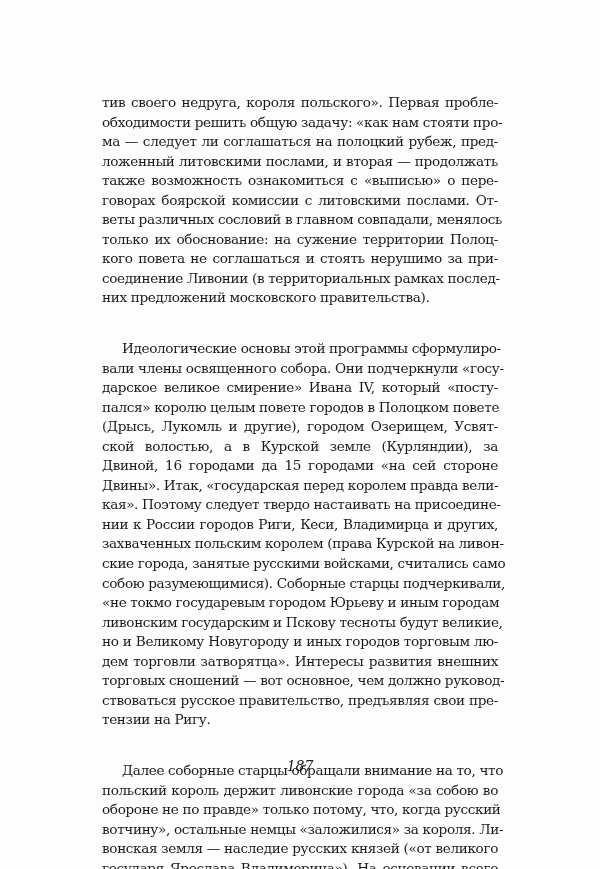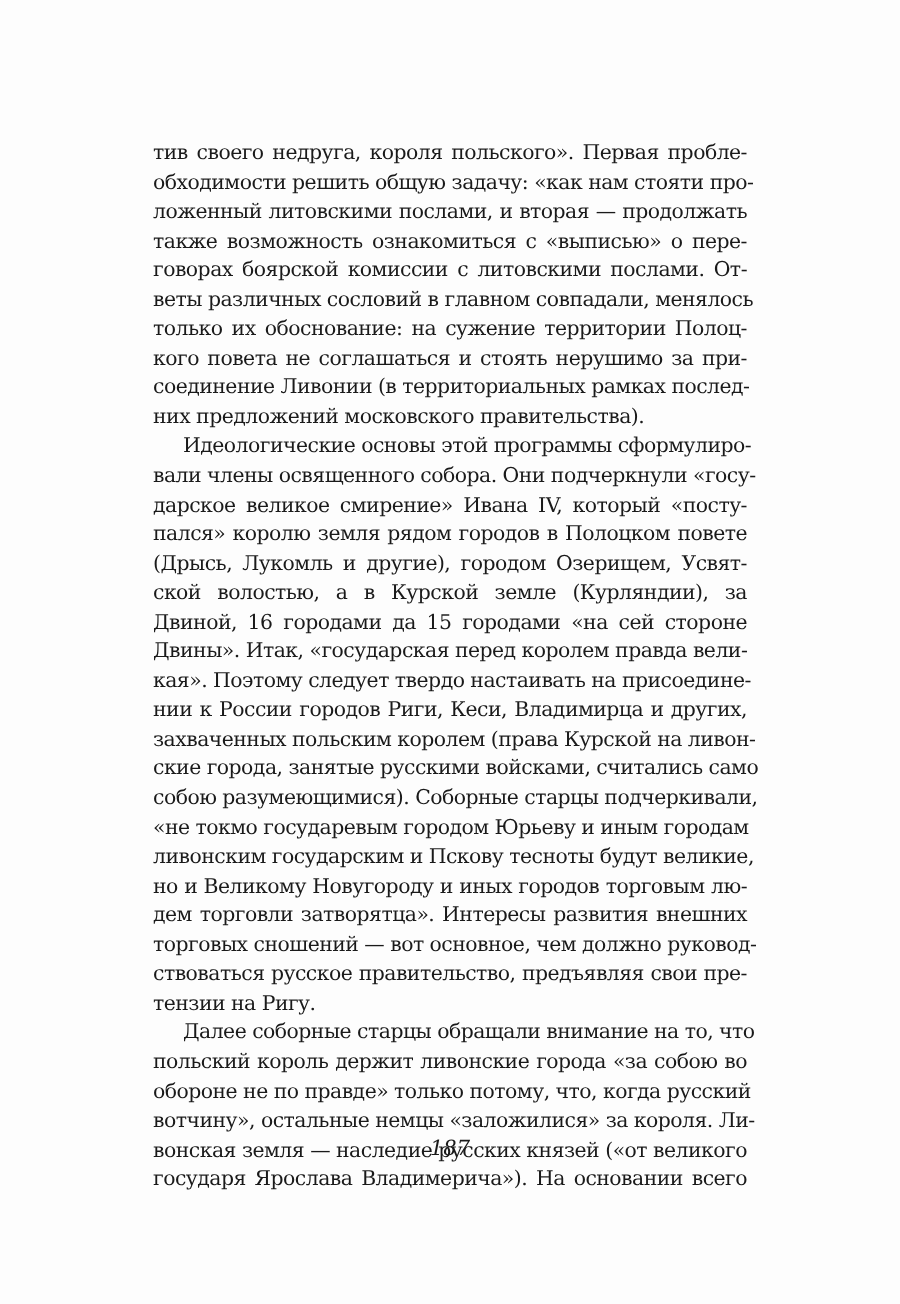--- a/index.html
+++ b/index.html
@@ -13,47 +13,48 @@
   .text-block {
     position: absolute; left: 102px; top: 93px; width: 396px;
     font-family: "DejaVu Serif", "Liberation Serif", serif;
     font-size: 13.6px; color: #1a1a1a;
   }
   .line {
     display: block; height: 19.55px; line-height: 19.55px;
     white-space: nowrap; text-align: justify; text-align-last: justify;
     letter-spacing: -0.35px;
   }
-  .line.indent { padding-left: 20px; }
+  .line.indent { padding-left: 20px; margin-top: 31px; }
   .line.last { text-align-last: left; }
   .page-number {
     position: absolute; left: 0; width: 600px; top: 758px;
     text-align: center; font-family: "DejaVu Serif", "Liberation Serif", serif;
     font-style: italic; font-size: 14px; color: #1a1a1a;
   }
 </style>
 </head>
 <body>
 
 <div class="page">
   <div class="text-block" id="text-block">
       <span class="line">тив своего недруга, короля польского». Первая пробле-</span>
       <span class="line">обходимости решить общую задачу: «как нам стояти про-</span>
+      <span class="line">ма — следует ли соглашаться на полоцкий рубеж, пред-</span>
       <span class="line">ложенный литовскими послами, и вторая — продолжать</span>
       <span class="line">также возможность ознакомиться с «выписью» о пере-</span>
       <span class="line">говорах боярской комиссии с литовскими послами. От-</span>
       <span class="line">веты различных сословий в главном совпадали, менялось</span>
       <span class="line">только их обоснование: на сужение территории Полоц-</span>
       <span class="line">кого повета не соглашаться и стоять нерушимо за при-</span>
       <span class="line">соединение Ливонии (в территориальных рамках послед-</span>
       <span class="line last">них предложений московского правительства).</span>
       <span class="line indent">Идеологические основы этой программы сформулиро-</span>
       <span class="line">вали члены освященного собора. Они подчеркнули «госу-</span>
       <span class="line">дарское великое смирение» Ивана IV, который «посту-</span>
-      <span class="line">пался» королю земля рядом городов в Полоцком повете</span>
+      <span class="line">пался» королю целым повете городов в Полоцком повете</span>
       <span class="line">(Дрысь, Лукомль и другие), городом Озерищем, Усвят-</span>
       <span class="line">ской волостью, а в Курской земле (Курляндии), за</span>
       <span class="line">Двиной, 16 городами да 15 городами «на сей стороне</span>
       <span class="line">Двины». Итак, «государская перед королем правда вели-</span>
       <span class="line">кая». Поэтому следует твердо настаивать на присоедине-</span>
       <span class="line">нии к России городов Риги, Кеси, Владимирца и других,</span>
       <span class="line">захваченных польским королем (права Курской на ливон-</span>
       <span class="line">ские города, занятые русскими войсками, считались само</span>
       <span class="line">собою разумеющимися). Соборные старцы подчеркивали,</span>
       <span class="line">«не токмо государевым городом Юрьеву и иным городам</span>

